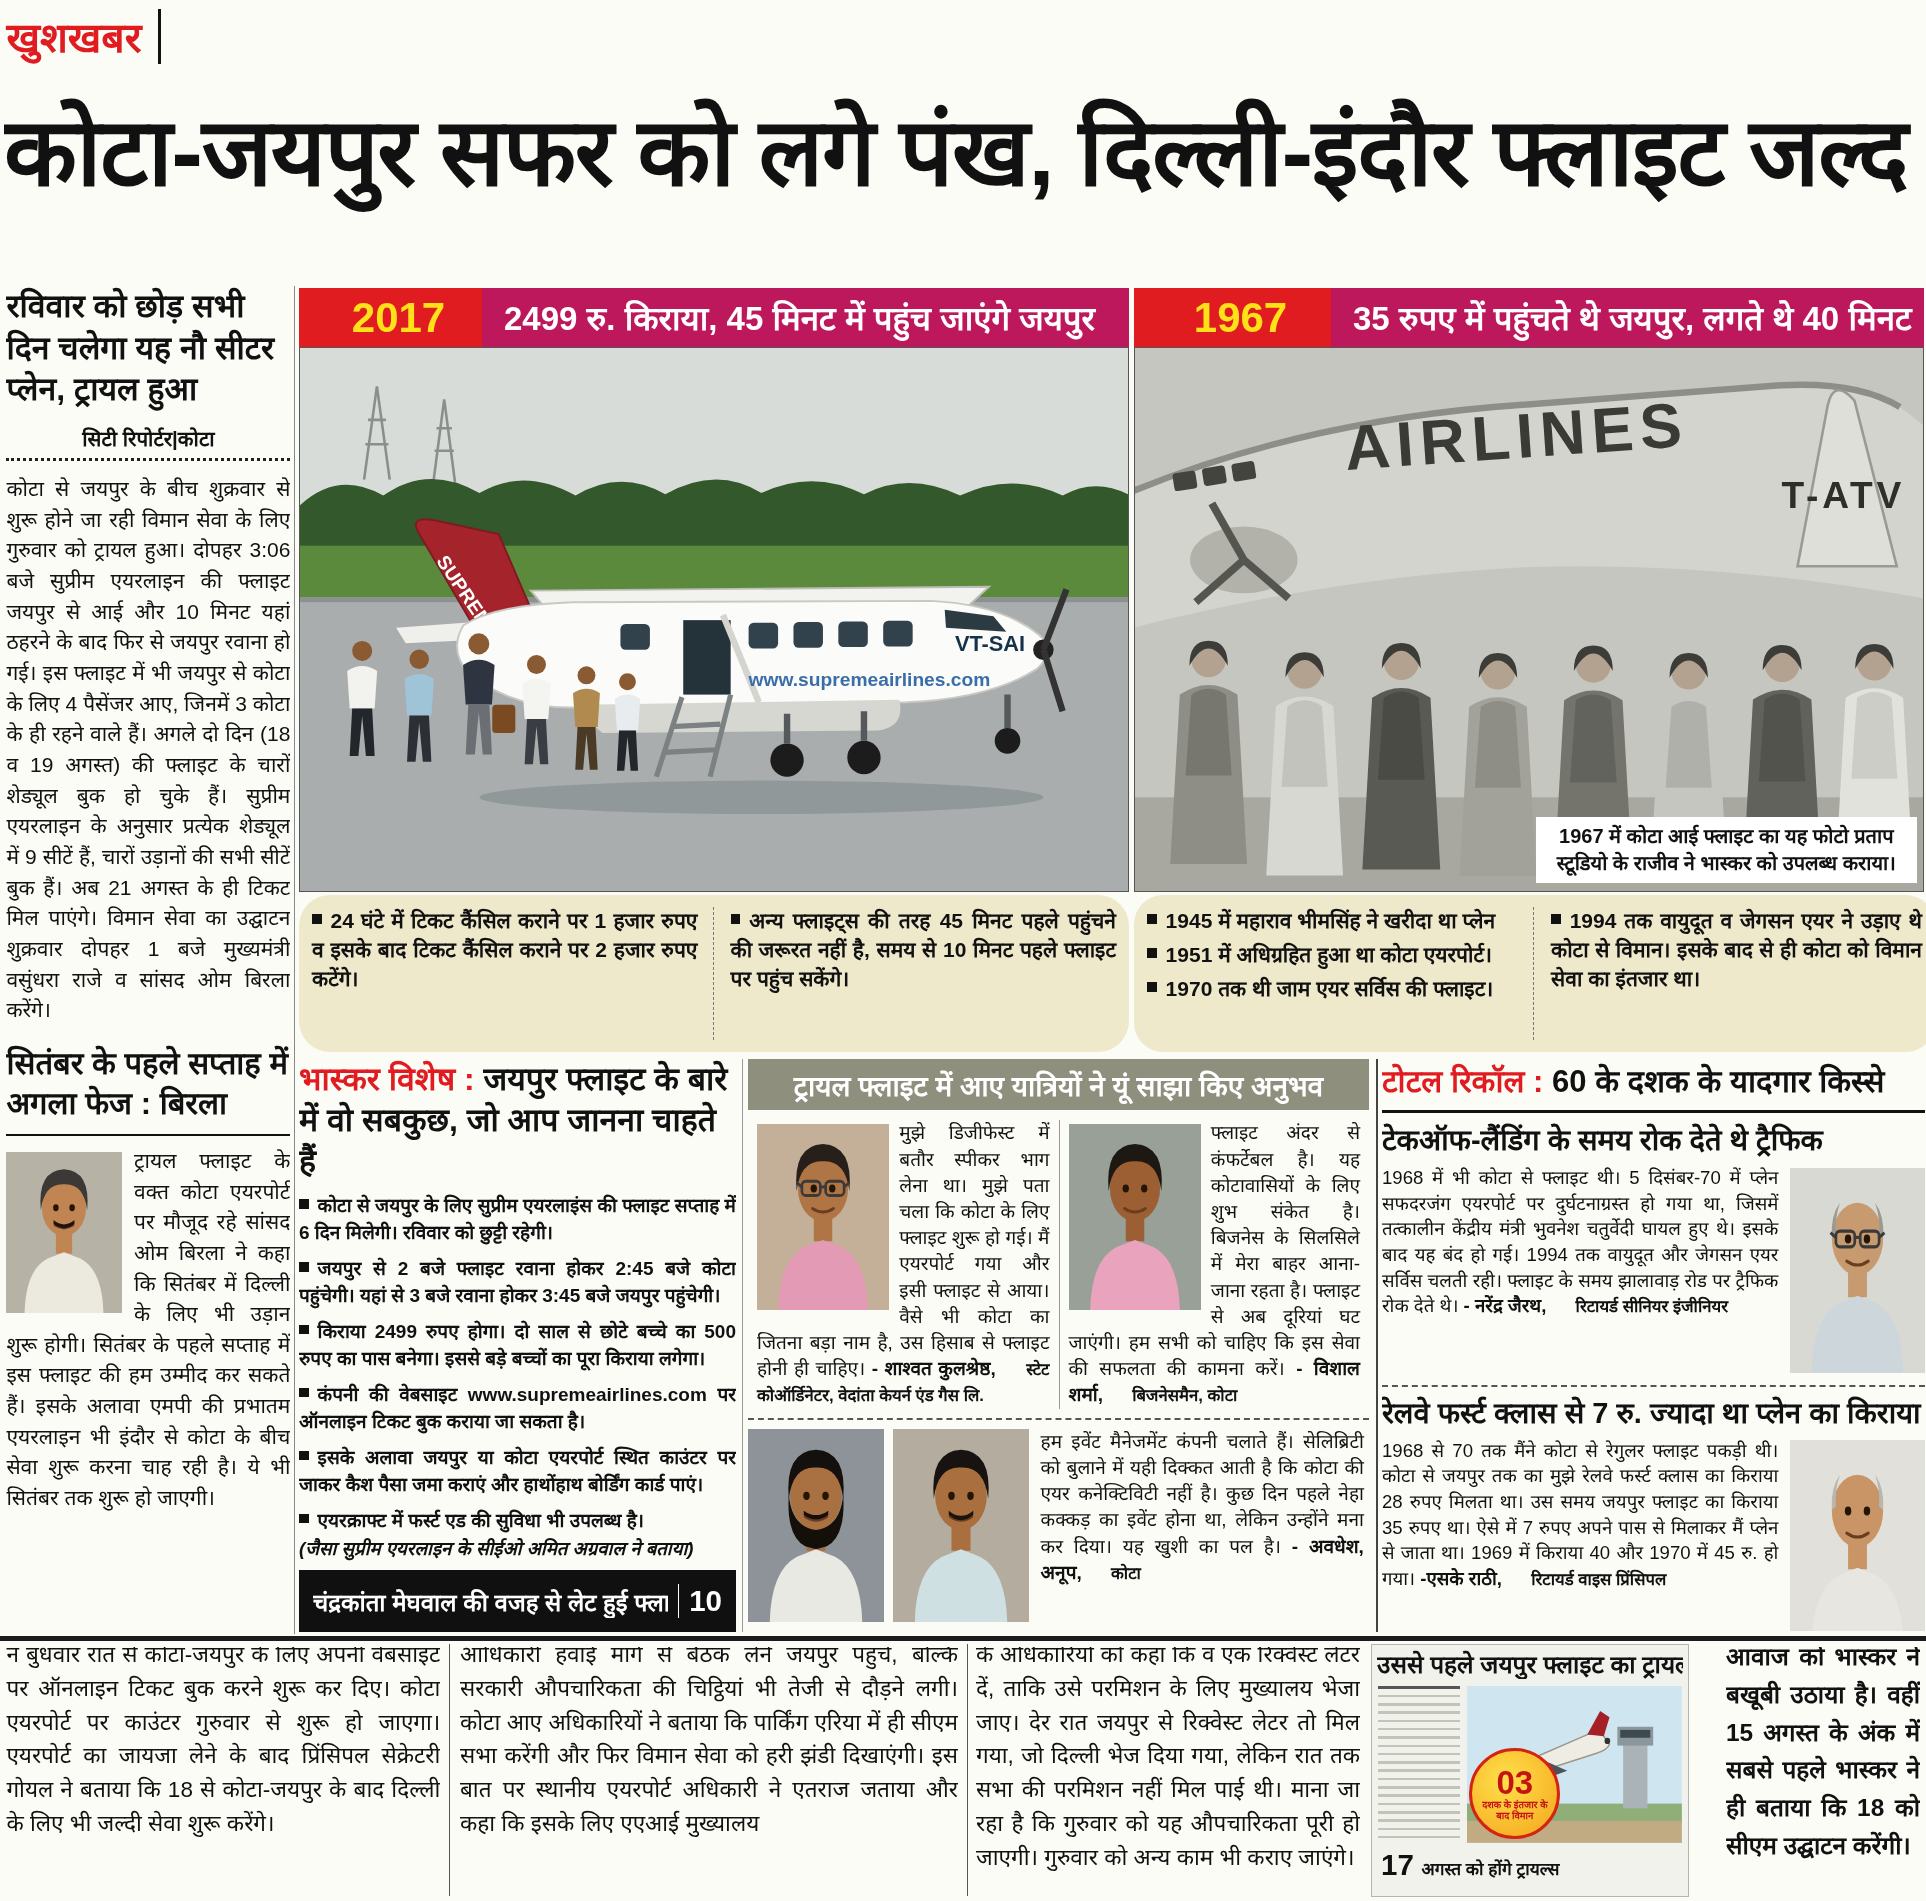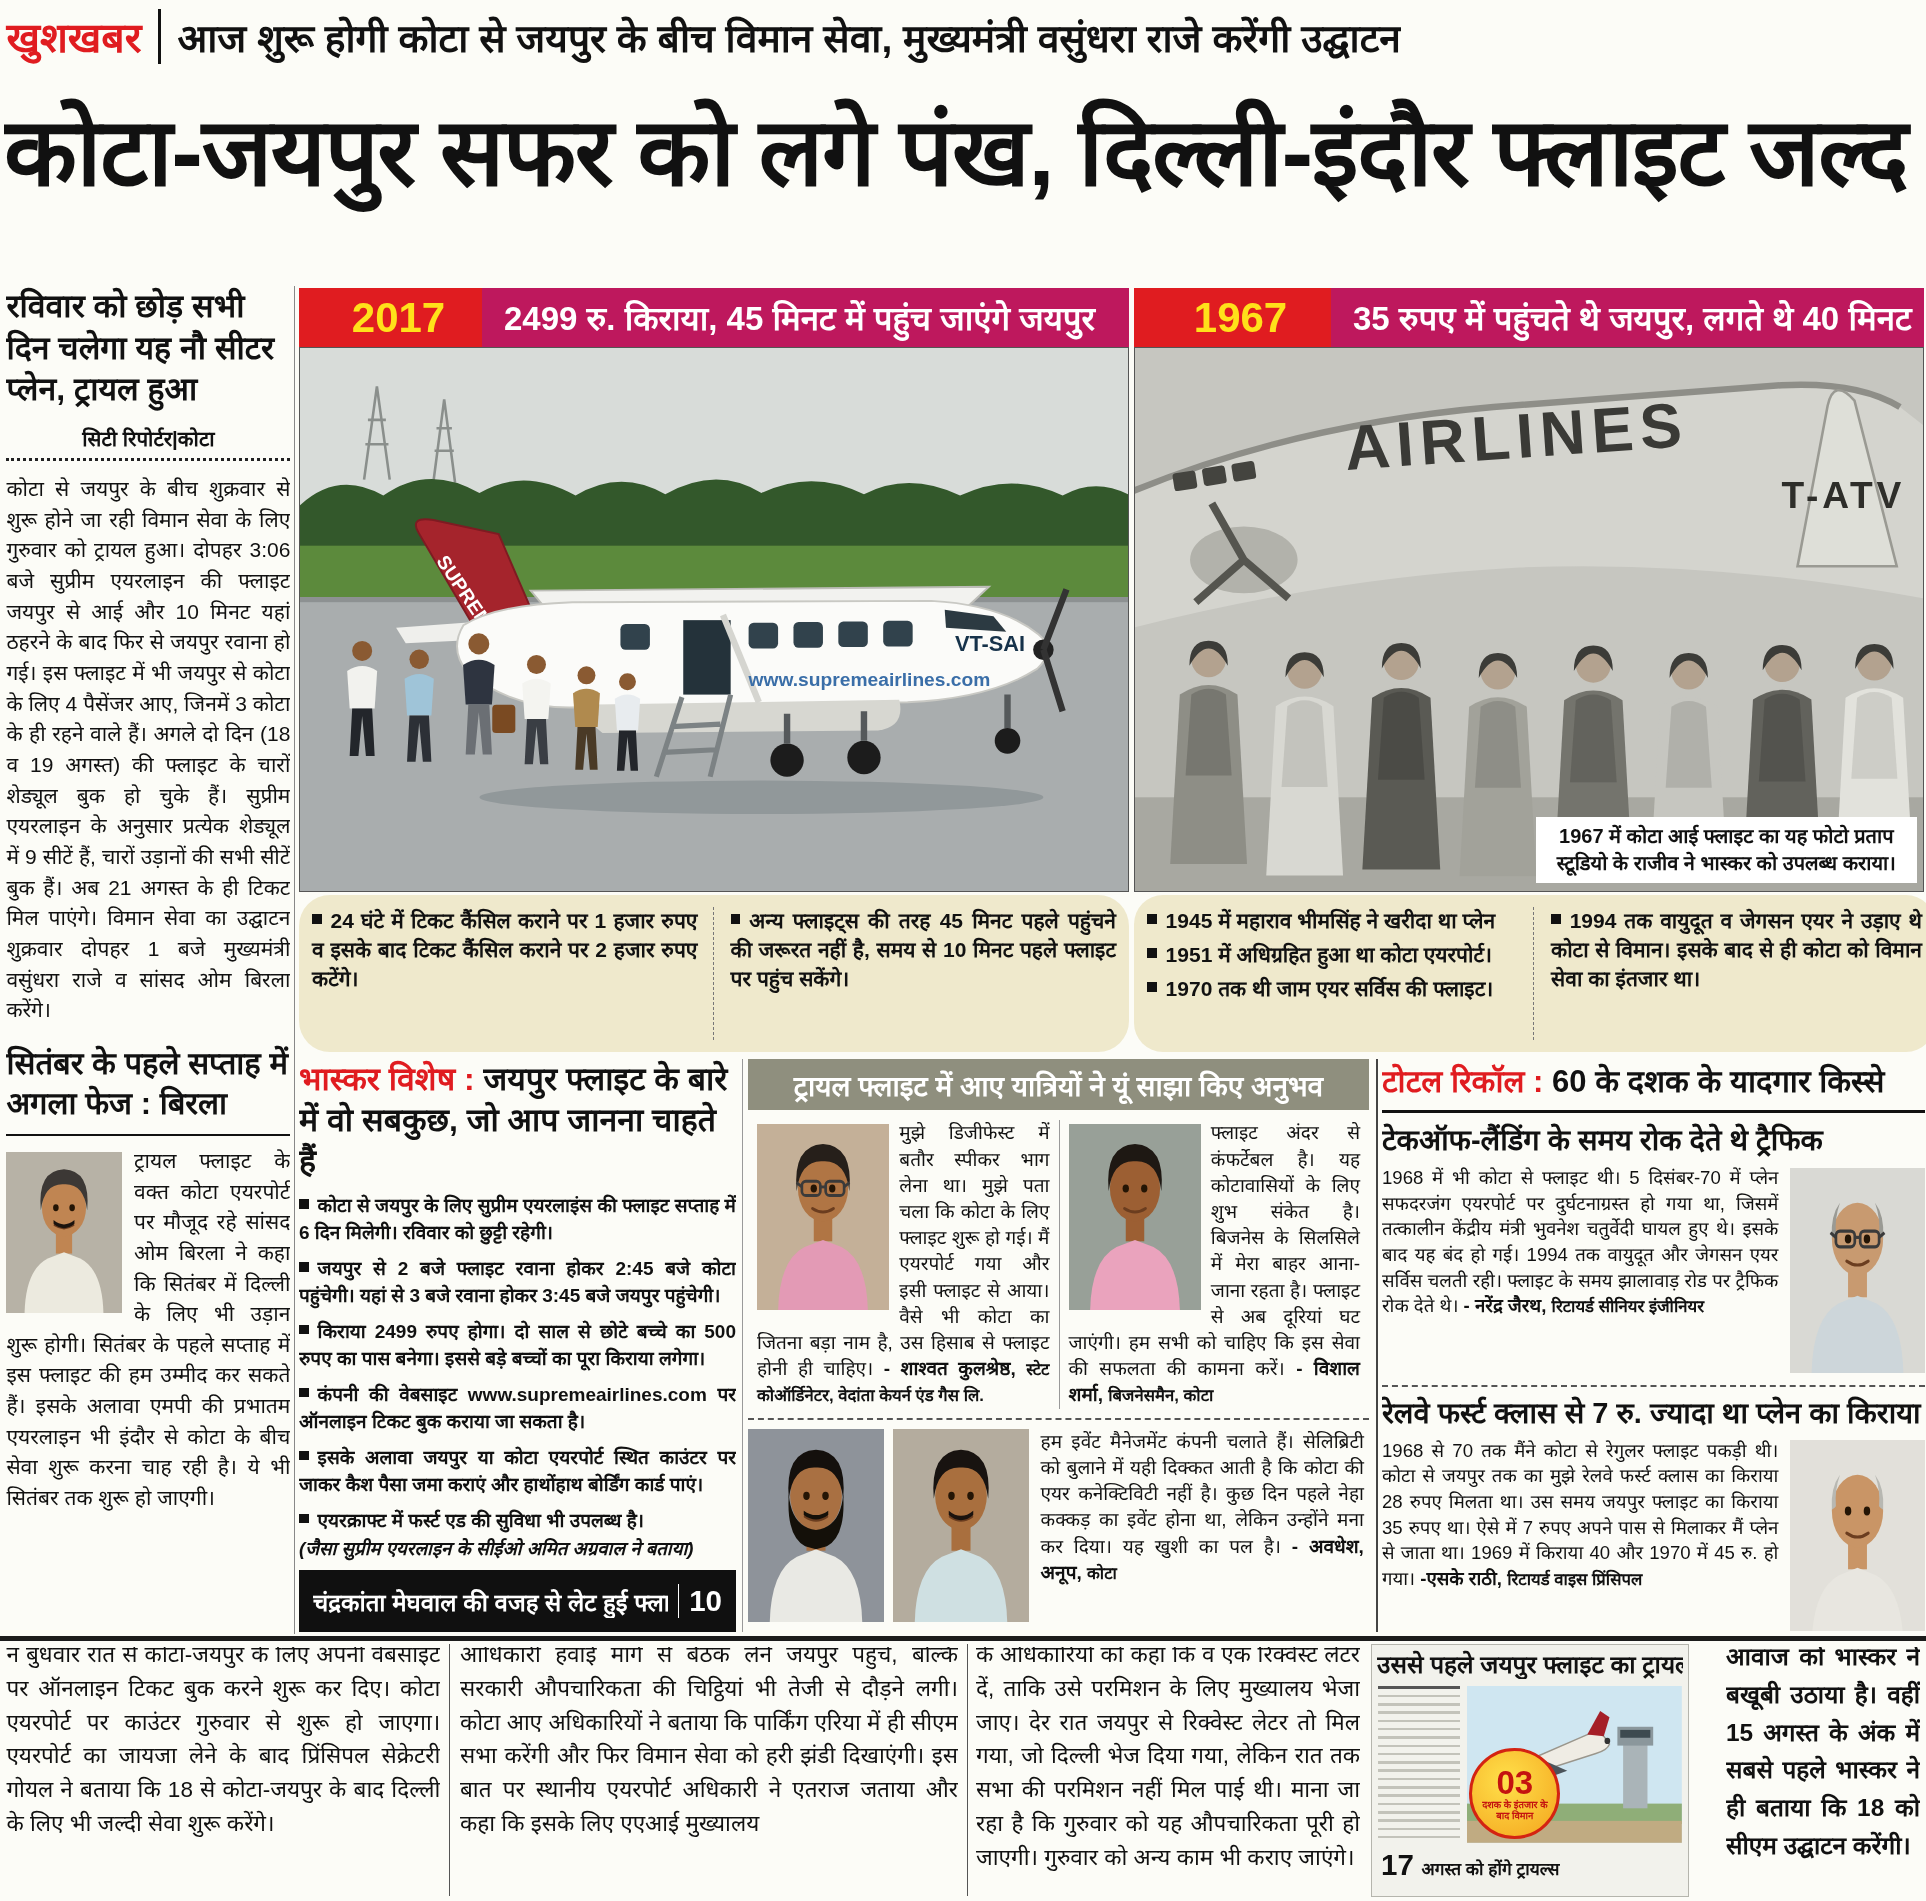--- a/index.html
+++ b/index.html
@@ -70,21 +70,21 @@
   .colA-footer .fpage{margin-left:10.3px;padding-left:10.3px;border-left:1.9px solid #fff;font-size:29.5px;font-weight:800;}
 
   .colB{left:748px;top:1059px;width:621px;height:573px;overflow:hidden;}
   .colB-header{height:51px;background:#8f8f7e;color:#fff;font-size:28px;font-weight:800;
         display:flex;align-items:center;justify-content:center;white-space:nowrap;overflow:hidden;}
   .testirow{display:flex;margin-top:10.3px;}
   .testi{width:50%;box-sizing:border-box;padding:0 9px;font-size:19px;line-height:1.38;text-align:justify;}
   .testi + .testi{border-left:1.3px solid #999;}
   .portrait-t{float:left;width:132px;height:186px;margin:3.9px 10.3px 3.9px 0;}
   .attr{font-weight:800;}
-  .attr-sub{font-weight:700;font-size:16.7px;}
+  .attr-sub{font-weight:700;font-size:16.7px;margin-left:24px;}
   .dashedrule{border-top:2.6px dashed #555;margin:9px 0;}
   .testirow2{display:flex;margin-top:2.6px;gap:11.6px;}
   .pairpics{display:flex;gap:9px;flex:0 0 281px;}
   .portrait-p{width:136px;height:193px;}
   .testi3{flex:1;font-size:19px;line-height:1.38;text-align:justify;padding-right:5.1px;}
 
   .colC{left:1382px;top:1059px;width:543px;height:573px;overflow:hidden;}
   .colC-header{margin:0;font-size:31px;font-weight:800;white-space:nowrap;overflow:hidden;}
   .thickrule{border-top:3.9px solid #111;margin:9px 0 10.3px;}
   .story-head{margin:0 0 6.4px;font-size:29px;font-weight:800;line-height:1.22;}
@@ -172,21 +172,20 @@
       <path d="M16,30 Q25,24 34,30 L37,72 L13,72 Z" fill="var(--sdrape,#6e6e66)" opacity="0.65"></path>
     </symbol>
   </defs>
 </svg>
 
 <div class="page">
 
   <div class="abs kicker-row">
     <span class="kicker-tag">खुशखबर</span>
     <span class="kicker-sep"></span>
-    <h2 class="kicker-headline">आज शुरू होगी कोटा से जयपुर के बीच विमान सेवा, मुख्यमंत्री वसुंधरा राजे करेंगी उद्घाटन</h2>
   </div>
 
   <h1 class="abs main-headline">कोटा-जयपुर सफर को लगे पंख, दिल्ली-इंदौर फ्लाइट जल्द</h1>
 
   <div class="abs left-col">
     <h3 class="lead-subhead">रविवार को छोड़ सभी दिन चलेगा यह नौ सीटर प्लेन, ट्रायल हुआ</h3>
     <div class="byline">सिटी रिपोर्टर|कोटा</div>
     <div class="dotted-rule"></div>
     <p class="body-text">कोटा से जयपुर के बीच शुक्रवार से शुरू होने जा रही विमान सेवा के लिए गुरुवार को ट्रायल हुआ। दोपहर 3:06 बजे सुप्रीम एयरलाइन की फ्लाइट जयपुर से आई और 10 मिनट यहां ठहरने के बाद फिर से जयपुर रवाना हो गई। इस फ्लाइट में भी जयपुर से कोटा के लिए 4 पैसेंजर आए, जिनमें 3 कोटा के ही रहने वाले हैं। अगले दो दिन (18 व 19 अगस्त) की फ्लाइट के चारों शेड्यूल बुक हो चुके हैं। सुप्रीम एयरलाइन के अनुसार प्रत्येक शेड्यूल में 9 सीटें हैं, चारों उड़ानों की सभी सीटें बुक हैं। अब 21 अगस्त के ही टिकट मिल पाएंगे। विमान सेवा का उद्घाटन शुक्रवार दोपहर 1 बजे मुख्यमंत्री वसुंधरा राजे व सांसद ओम बिरला करेंगे।</p>
     <h3 class="lead-subhead2">सितंबर के पहले सप्ताह में अगला फेज : बिरला</h3>

